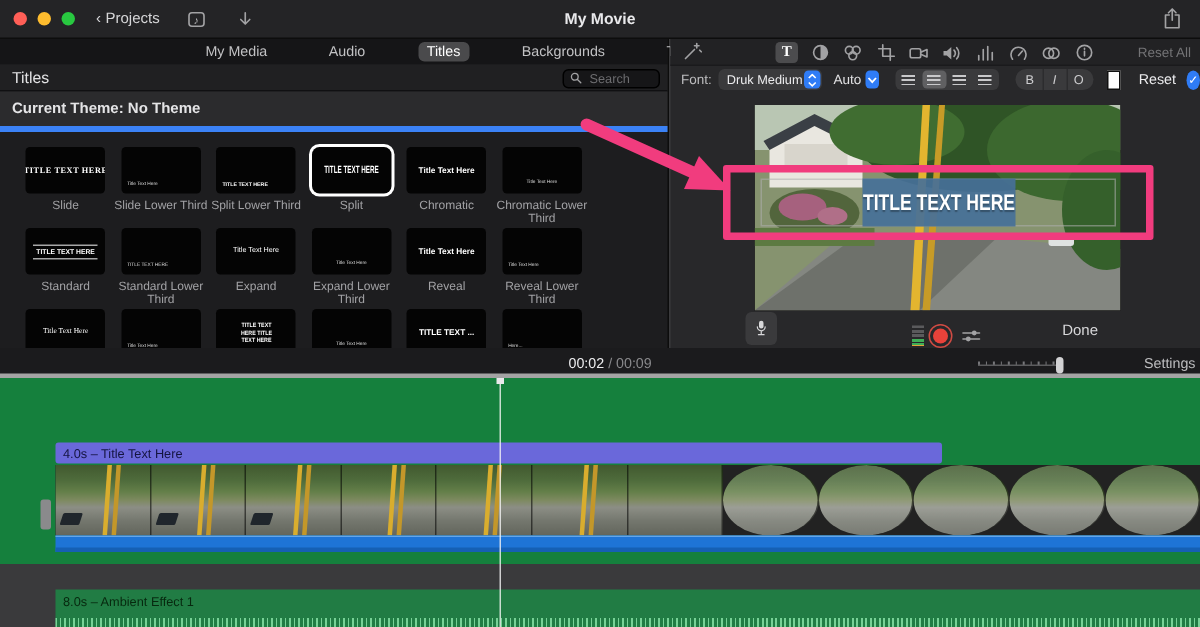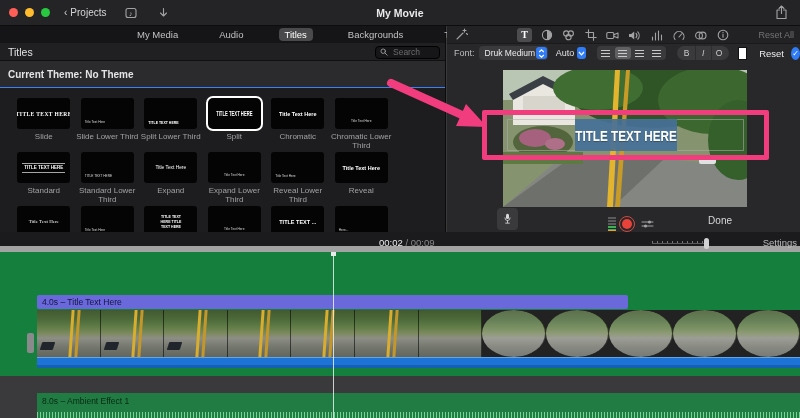--- a/index.html
+++ b/index.html
@@ -27,21 +27,21 @@
   .tabbar{position:absolute;left:0;top:0;width:100%;height:17px;background:#151517;display:flex;align-items:center;gap:16px;}
   .tab{margin-left:13px;font-size:9.5px;color:#c2c2c4;padding:1px 6px;border-radius:4px;white-space:nowrap;}
   .tab:first-child{margin-left:131px;}
   .tab.sel{background:#4a4a4c;color:#fff;}
   .panel-head{position:absolute;left:0;top:17px;width:100%;height:18px;background:#202022;display:flex;align-items:center;border-bottom:1px solid #101012;}
   .panel-title{margin-left:8px;font-size:10.5px;color:#e2e2e4;}
   .search{position:absolute;right:5px;top:2.5px;width:65px;height:13px;background:#161618;border:1px solid #000;
           border-radius:4px;display:flex;align-items:center;padding:0 4px;gap:3px;}
   .search input{background:transparent;border:none;outline:none;color:#cfcfcf;font-size:8.5px;width:44px;font-family:inherit;}
   .search input::placeholder{color:#6d6d70;}
-  .theme-bar{position:absolute;left:0;top:35px;width:100%;height:27px;background:#2b2b2d;display:flex;align-items:center;border-bottom:1px solid #3b82f6;}
+  .theme-bar{position:absolute;left:0;top:35px;width:100%;height:27px;background:#2b2b2d;display:flex;align-items:center;border-bottom:4px solid #3b82f6;}
   .theme-bar span{margin-left:8px;font-size:10px;font-weight:bold;color:#e4e4e6;}
   .grid{position:absolute;left:0;top:62px;width:100%;height:144px;overflow:hidden;
         display:grid;grid-template-columns:repeat(6,63.5px);padding:10px 0 0 12px;grid-auto-rows:54px;}
   .t-item{width:63.5px;text-align:center;}
   .th{position:relative;width:53px;height:31px;margin:0 auto;background:#040404;border-radius:3px;
       display:flex;align-items:center;justify-content:center;overflow:hidden;}
   .th.sel{box-shadow:0 0 0 2px #fff;border-radius:5px;}
   .t-label{margin-top:3px;font-size:8px;line-height:1.15;color:#a2a2a5;}
   .th span{color:#fff;white-space:nowrap;}
   .t-caps-center span{font-family:"Liberation Serif",serif;font-weight:bold;font-size:5.5px;letter-spacing:.4px;}
@@ -104,21 +104,21 @@
   .meter{position:absolute;left:161px;top:36px;width:8px;height:15px;
          background:repeating-linear-gradient(180deg,rgba(0,0,0,0) 0 2px,#28282a 2px 3px),
                     linear-gradient(180deg,#5a5a5c 0 55%,#3fae57 55%,#3fae57 85%,#e2a23a 85%);}
   .rec-btn{position:absolute;left:172px;top:35px;width:16px;height:16px;border:1.5px solid #d04b43;border-radius:50%;
            display:flex;align-items:center;justify-content:center;}
   .rec-dot{width:10px;height:10px;border-radius:50%;background:#e8423a;}
   .rec-opts{position:absolute;left:194px;top:37px;width:13px;height:12px;}
   .done-btn{position:absolute;right:68px;top:34px;font-size:10px;color:#d8d8da;}
 
   
-  .transport{position:absolute;left:0;top:232px;width:800px;height:20px;background:#1b1b1d;border-bottom:6px solid #a3a3a3;}
+  .transport{position:absolute;left:0;top:232px;width:800px;height:20px;background:#1b1b1d;border-bottom:3px solid #a3a3a3;}
   .timecode{position:absolute;left:379px;top:5px;font-size:9.5px;}
   .tc-cur{color:#ececee;} .tc-sep,.tc-tot{color:#88888b;}
   .zoom-slider{position:absolute;right:95px;top:9px;width:53px;height:3px;
       background:repeating-linear-gradient(90deg,#77777a 0 1px,transparent 1px 5px);border-top:1px solid rgba(120,120,122,.0);}
   .zoom-slider::before{content:"";position:absolute;left:0;top:1px;width:100%;height:1px;background:#5c5c5e;}
   .zoom-thumb{position:absolute;right:-4px;top:-4px;width:5px;height:11px;border-radius:2.5px;background:#d2d2d4;}
   .settings-lbl{position:absolute;right:3px;top:5px;font-size:9.5px;color:#bcbcbe;text-align:center;}
 
   
   .timeline{position:absolute;left:0;top:252px;width:800px;height:124px;background:#15803d;}
@@ -256,30 +256,30 @@
           </div>
           <div class="t-label">Expand</div>
         </div>
         <div class="t-item">
           <div class="th t-tiny-lc">
             <span>Title Text Here</span>
           </div>
           <div class="t-label">Expand Lower Third</div>
         </div>
         <div class="t-item">
+          <div class="th t-bold-center">
+            <span>Title Text Here</span>
+          </div>
+          <div class="t-label">Reveal</div>
+        </div>
+        <div class="t-item">
           <div class="th t-tiny-ll">
             <span>Title Text Here</span>
           </div>
           <div class="t-label">Reveal Lower Third</div>
-        </div>
-        <div class="t-item">
-          <div class="th t-bold-center">
-            <span>Title Text Here</span>
-          </div>
-          <div class="t-label">Reveal</div>
         </div>
         <div class="t-item">
           <div class="th t-serif-center">
             <span>Title Text Here</span>
           </div>
           <div class="t-label"></div>
         </div>
         <div class="t-item">
           <div class="th t-tiny-ll">
             <span>Title Text Here</span>

